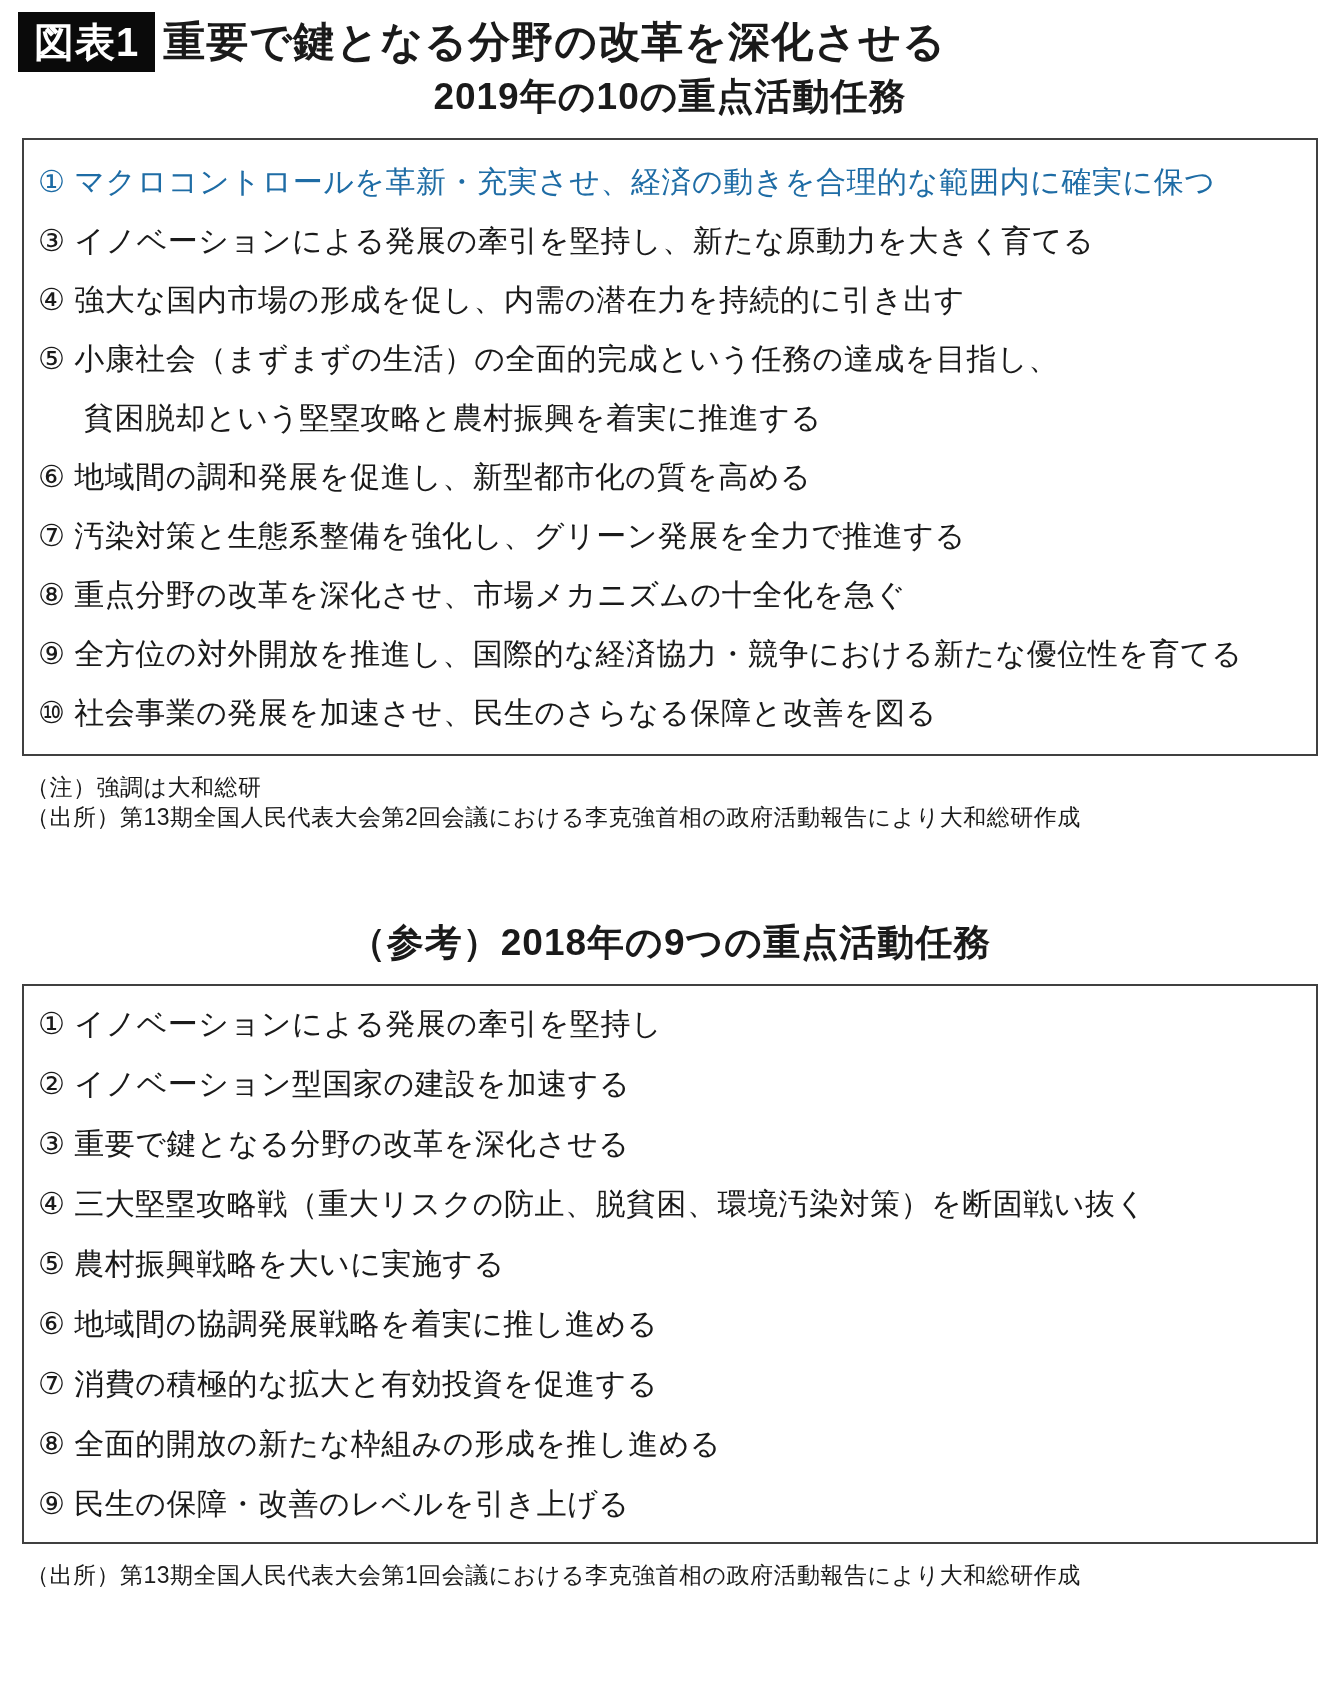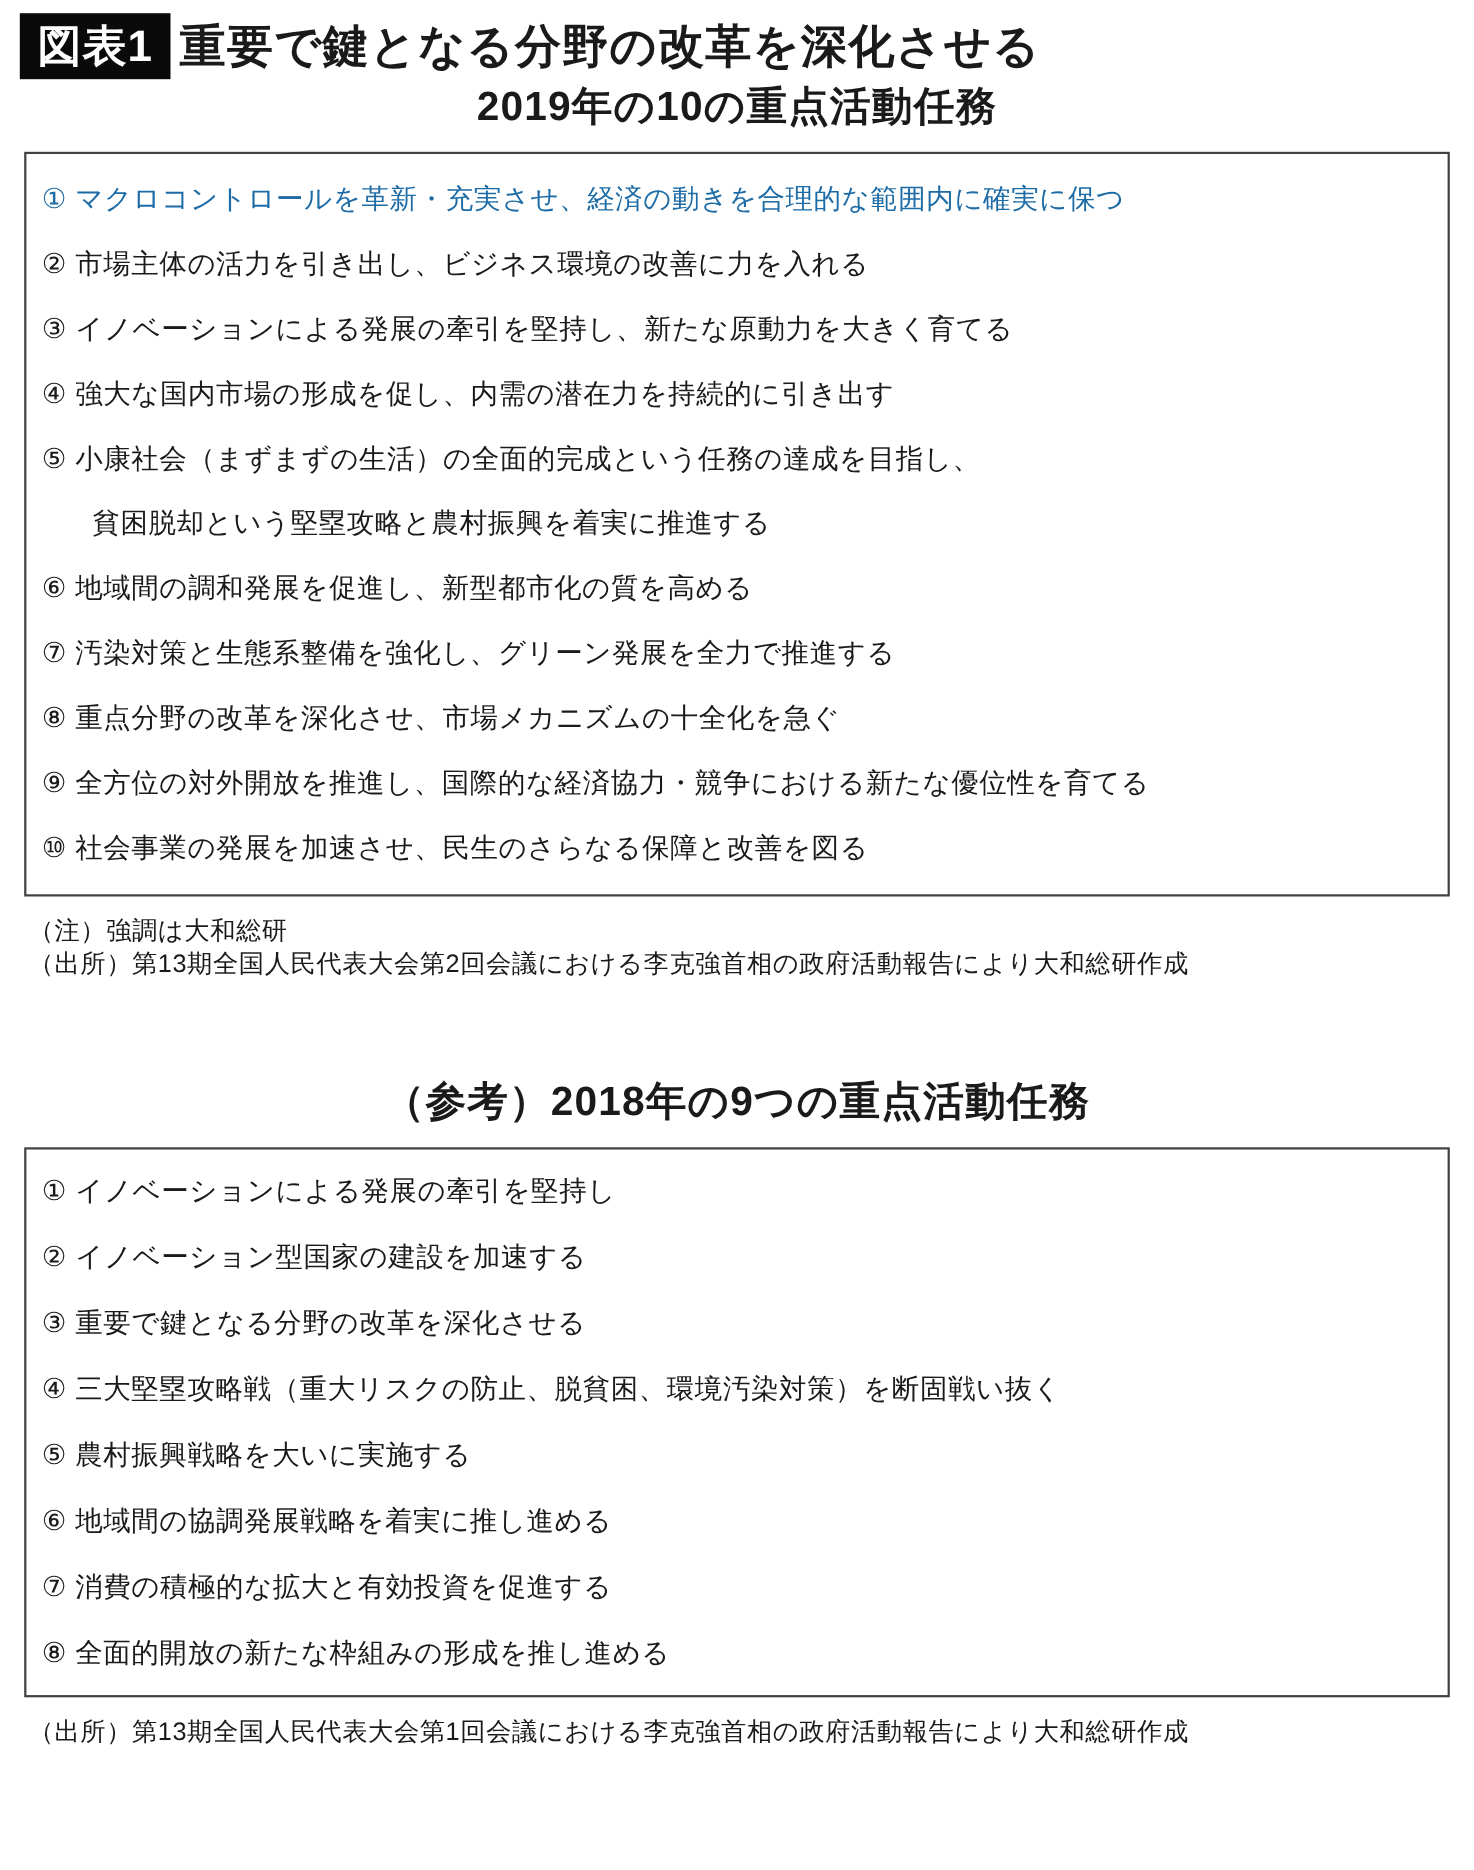--- a/index.html
+++ b/index.html
@@ -39,21 +39,21 @@
   .subtitle-1 { }
   .subtitle-2 { margin-top: 86px; }
   .task-box {
     margin: 16px 22px 0 22px;
     border: 2px solid #404040;
     background: #ffffff;
   }
   .task-box-1 { padding: 12px 14px; }
   .task-box-2 { padding: 8px 14px; }
   .task-line {
-    font-size: 25px;
+    font-size: 30px;
     letter-spacing: 0.5px;
     white-space: nowrap;
   }
   .task-box-1 .task-line { line-height: 59px; }
   .task-box-2 .task-line { line-height: 60px; }
   .task-line.hl { color: #1e6ca5; }
   .task-line.cont { padding-left: 46px; }
   .note-line {
     margin: 0 0 0 26px;
     font-size: 23px;
@@ -68,21 +68,20 @@
 
 <div class="header">
   <div class="badge">図表1</div>
   <div class="title">重要で鍵となる分野の改革を深化させる</div>
 </div>
 
 <div class="subtitle subtitle-1">2019年の10の重点活動任務</div>
 
 <div class="task-box task-box-1">
   <div class="task-line hl">① マクロコントロールを革新・充実させ、経済の動きを合理的な範囲内に確実に保つ</div>
-  <div class="task-line">② 市場主体の活力を引き出し、ビジネス環境の改善に力を入れる</div>
   <div class="task-line">③ イノベーションによる発展の牽引を堅持し、新たな原動力を大きく育てる</div>
   <div class="task-line">④ 強大な国内市場の形成を促し、内需の潜在力を持続的に引き出す</div>
   <div class="task-line">⑤ 小康社会（まずまずの生活）の全面的完成という任務の達成を目指し、</div>
   <div class="task-line cont">貧困脱却という堅塁攻略と農村振興を着実に推進する</div>
   <div class="task-line">⑥ 地域間の調和発展を促進し、新型都市化の質を高める</div>
   <div class="task-line">⑦ 汚染対策と生態系整備を強化し、グリーン発展を全力で推進する</div>
   <div class="task-line">⑧ 重点分野の改革を深化させ、市場メカニズムの十全化を急ぐ</div>
   <div class="task-line">⑨ 全方位の対外開放を推進し、国際的な経済協力・競争における新たな優位性を育てる</div>
   <div class="task-line">⑩ 社会事業の発展を加速させ、民生のさらなる保障と改善を図る</div>
 </div>
@@ -94,15 +93,16 @@
 
 <div class="task-box task-box-2">
   <div class="task-line">① イノベーションによる発展の牽引を堅持し</div>
   <div class="task-line">② イノベーション型国家の建設を加速する</div>
   <div class="task-line">③ 重要で鍵となる分野の改革を深化させる</div>
   <div class="task-line">④ 三大堅塁攻略戦（重大リスクの防止、脱貧困、環境汚染対策）を断固戦い抜く</div>
   <div class="task-line">⑤ 農村振興戦略を大いに実施する</div>
   <div class="task-line">⑥ 地域間の協調発展戦略を着実に推し進める</div>
   <div class="task-line">⑦ 消費の積極的な拡大と有効投資を促進する</div>
   <div class="task-line">⑧ 全面的開放の新たな枠組みの形成を推し進める</div>
+  <div class="task-line">⑨ 民生の保障・改善のレベルを引き上げる</div>
 </div>
 
 <div class="note-line source-bottom">（出所）第13期全国人民代表大会第1回会議における李克強首相の政府活動報告により大和総研作成</div>
 
 </body></html>

